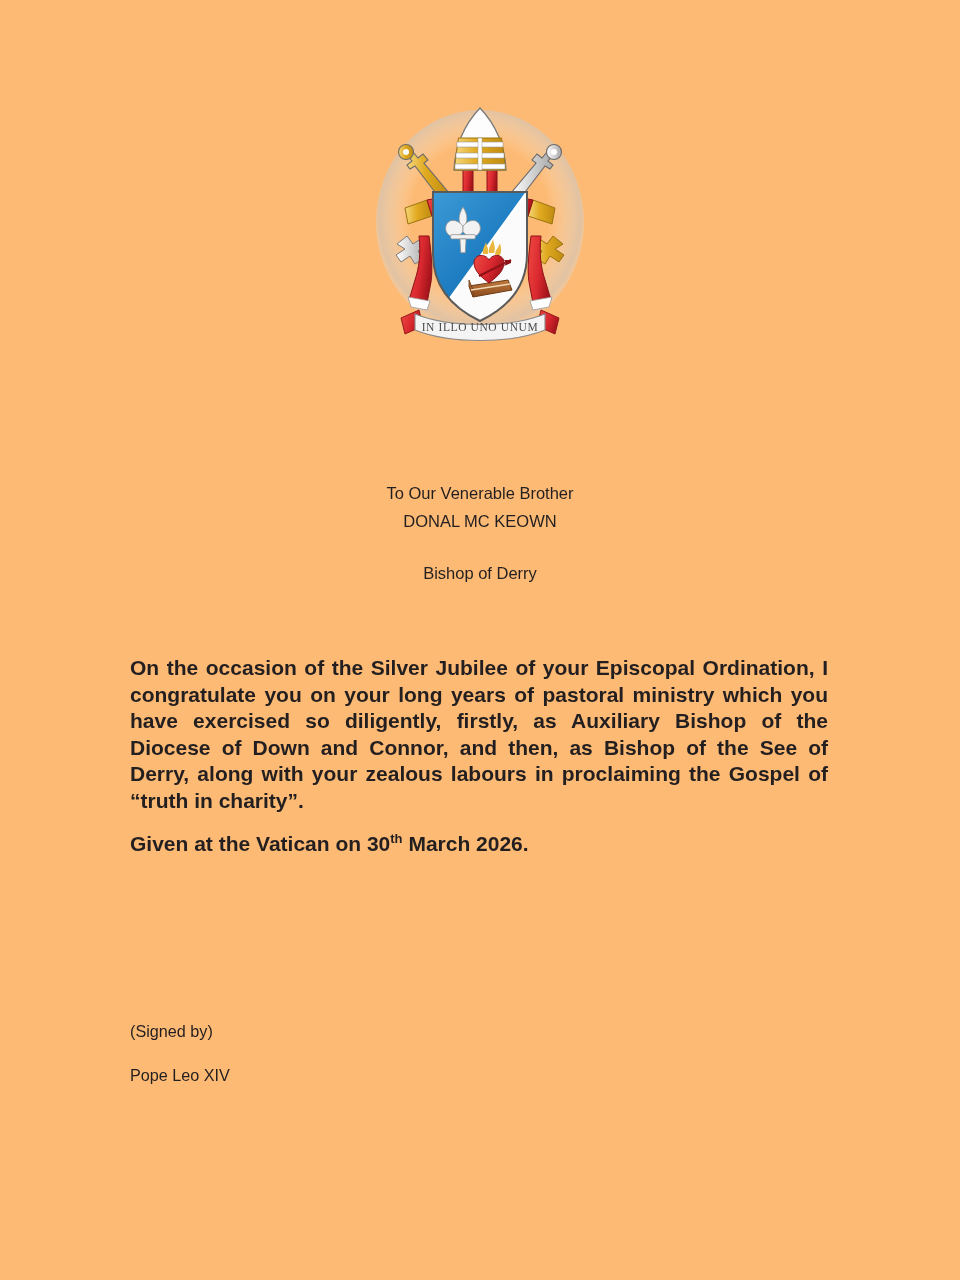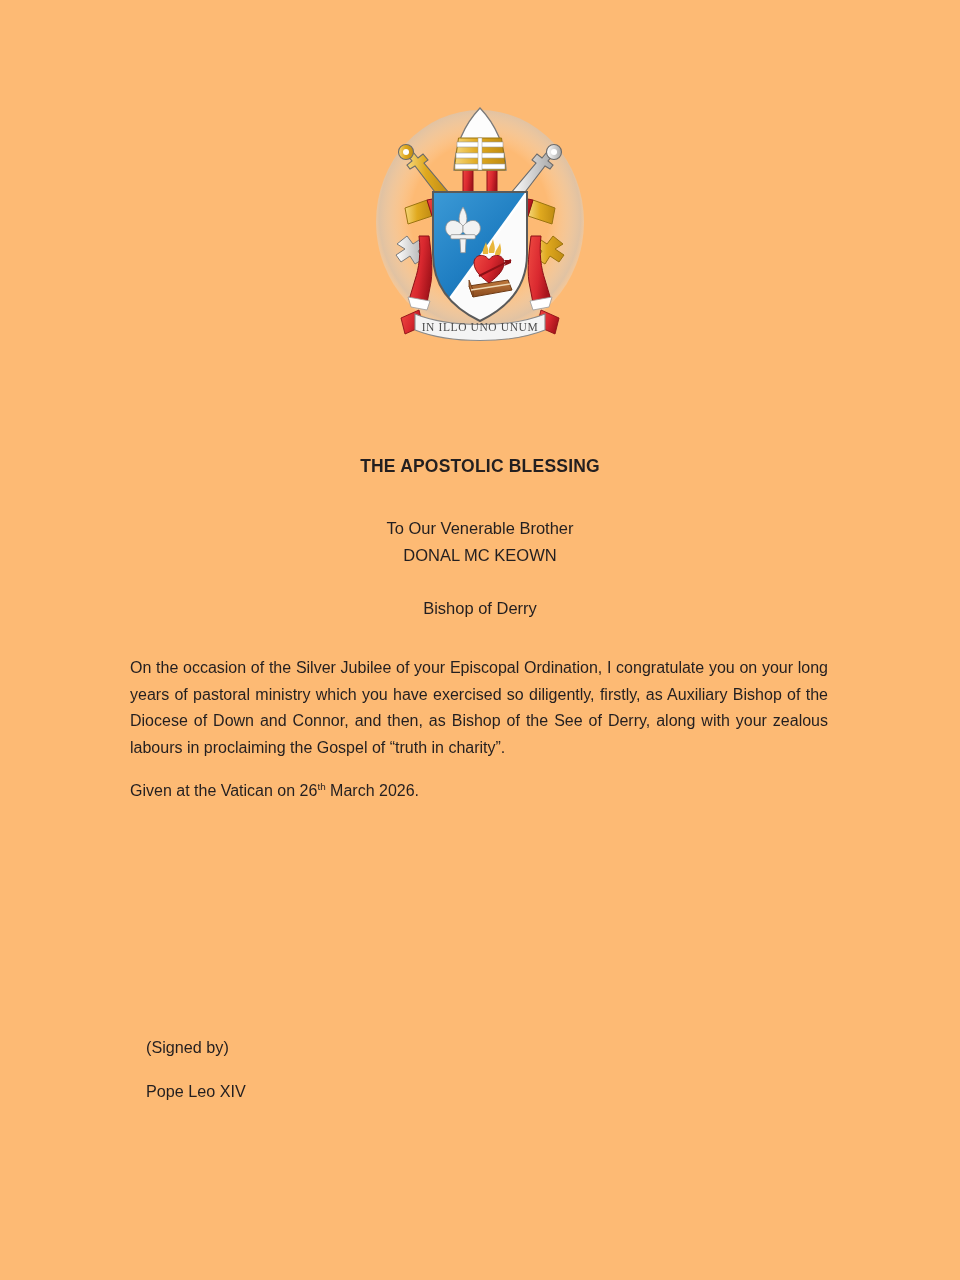--- a/index.html
+++ b/index.html
@@ -55,57 +55,58 @@
     margin: 0;
     line-height: 1;
   }
   .subline {
     font-size: 16.5px;
     font-weight: normal;
     color: #231f20;
     margin: 0;
     line-height: 1;
   }
-  .sub1 { margin-top: 44px; }
+  .sub1 { margin-top: 27px; }
   .sub2 { margin-top: 11px; }
   .sub3 { margin-top: 36px; }
 
   
   .body-block {
     position: absolute;
     left: 130px;
     width: 698px;
     top: 655px;
   }
   p.para {
     margin: 0 0 17px 0;
-    font-size: 16px;
+    font-size: 21px;
     line-height: 26.5px;
     text-align: justify;
     text-justify: inter-word;
     color: #231f20;
+    font-weight: bold;
   }
   p.para.noj { text-align: left; }
   sup.ord {
     font-size: 0.62em;
     vertical-align: super;
     line-height: 0;
   }
 
   
   .sign-block {
     position: absolute;
     left: 130px;
     top: 1018px;
   }
   .sign-line {
     font-size: 16.2px;
     line-height: 26px;
     color: #231f20;
-    margin: 16px;
+    margin: 0;
   }
   .sign-line.second { margin-top: 18px; }
 </style>
 </head>
 <body>
 
 <div class="page">
 
   <div class="crest-wrap">
     <div class="crest">
@@ -244,29 +245,28 @@
           <path d="M26 214 L44 206 L48 222 L30 230 Z" fill="url(#redG)" stroke="#8c1016" stroke-width="0.9"></path>
           <path d="M184 214 L166 206 L162 222 L180 230 Z" fill="url(#redG)" stroke="#8c1016" stroke-width="0.9"></path>
           <path d="M40 210 C75 224 135 224 170 210 L170 226 C135 240 75 240 40 226 Z" fill="#f4f4f4" stroke="#8a8a8a" stroke-width="1.1"></path>
           <text x="105" y="227" text-anchor="middle" font-family="Liberation Serif, serif" font-size="11.5" letter-spacing="0.6" fill="#4a4a4a">IN ILLO UNO UNUM</text>
         </g>
       </svg>
     </div>
   </div>
 
   <div class="heading-block">
-    <div class="title-main">THE APOSTOLIC BLESSING</div>
     <div class="subline sub1">To Our Venerable Brother</div>
     <div class="subline sub2">DONAL MC KEOWN</div>
     <div class="subline sub3">Bishop of Derry</div>
   </div>
 
   <div class="body-block">
     <p class="para">On the occasion of the Silver Jubilee of your Episcopal Ordination, I congratulate you on your long years of pastoral ministry which you have exercised so diligently, firstly, as Auxiliary Bishop of the Diocese of Down and Connor, and then, as Bishop of the See of Derry, along with your zealous labours in proclaiming the Gospel of “truth in charity”.</p>
-    <p class="para noj"><span>Given at the Vatican on </span><span>26</span><sup class="ord">th</sup><span> March 2026.</span></p>
+    <p class="para noj"><span>Given at the Vatican on </span><span>30</span><sup class="ord">th</sup><span> March 2026.</span></p>
   </div>
 
   <div class="sign-block">
     <div class="sign-line">(Signed by)</div>
     <div class="sign-line second">Pope Leo XIV</div>
   </div>
 
 </div>
 
 </body></html>

